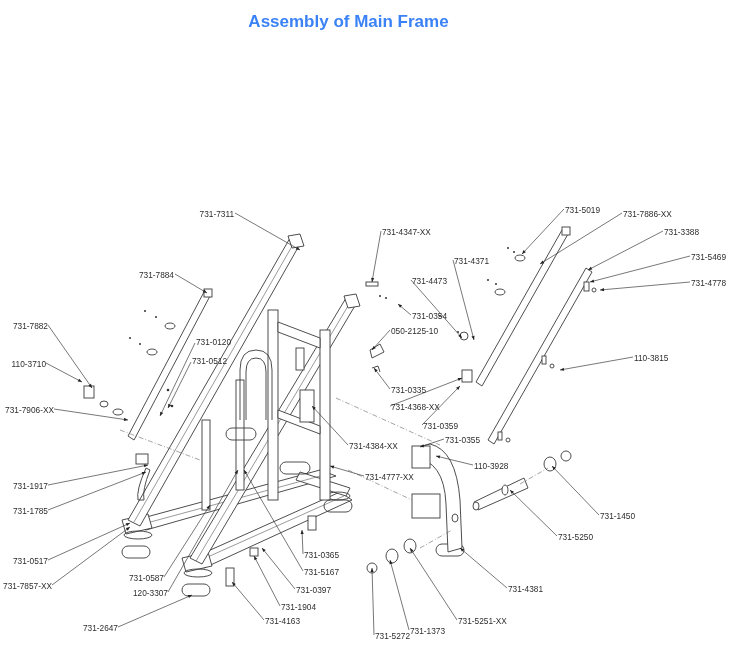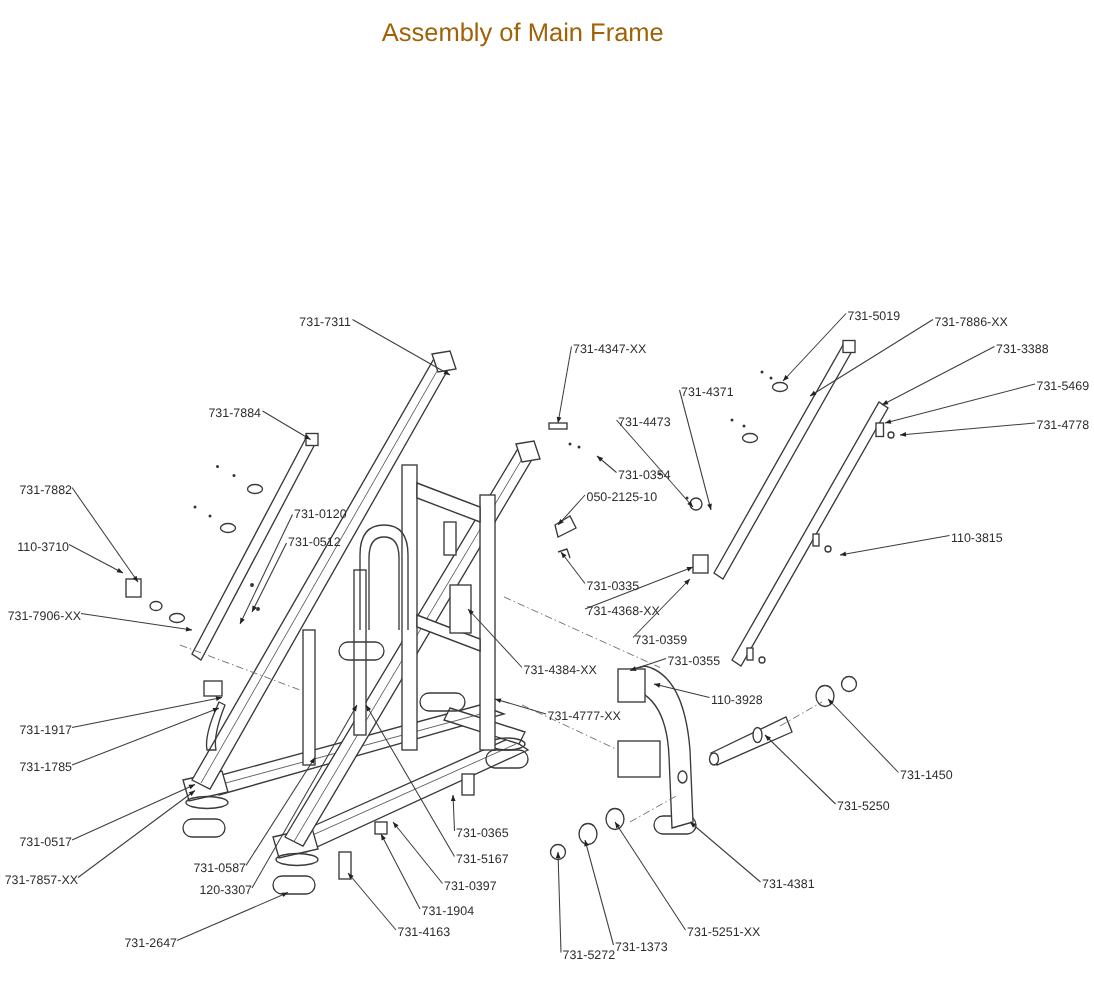--- a/index.html
+++ b/index.html
@@ -1,19 +1,19 @@
 <!DOCTYPE html>
 <html><head>
   <meta charset="utf-8">
   <style>
     html, body { margin: 0; padding: 0; background: #ffffff; }
     body { width: 729px; height: 665px; position: relative; overflow: hidden; }
     #title {
       position: absolute; left: 0; top: 12px; width: 697px; text-align: center;
-      font-family: "Liberation Sans", sans-serif; font-weight: normal; font-size: 17px; color: #a16207;
+      font-family: "Liberation Sans", sans-serif; font-weight: bold; font-size: 17px; color: #3b82f6;
     }
     #diagram { position: absolute; left: 0; top: 0; }
     .part { fill: none; stroke: #3a3a3a; stroke-width: 0.9; stroke-linejoin: round; }
     .part-fill { fill: #ffffff; stroke: #3a3a3a; stroke-width: 0.9; }
     .thin { fill: none; stroke: #555; stroke-width: 0.6; }
     .dash { fill: none; stroke: #666; stroke-width: 0.6; stroke-dasharray: 5 2 1 2; }
     .leader { stroke: #3d3d3d; stroke-width: 0.7; fill: none; }
     .arrow { fill: #222; }
     .lbl { font-family: "Liberation Sans", sans-serif; font-size: 8.3px; fill: #2d2d2d; }
     .dot { fill: #333; }

